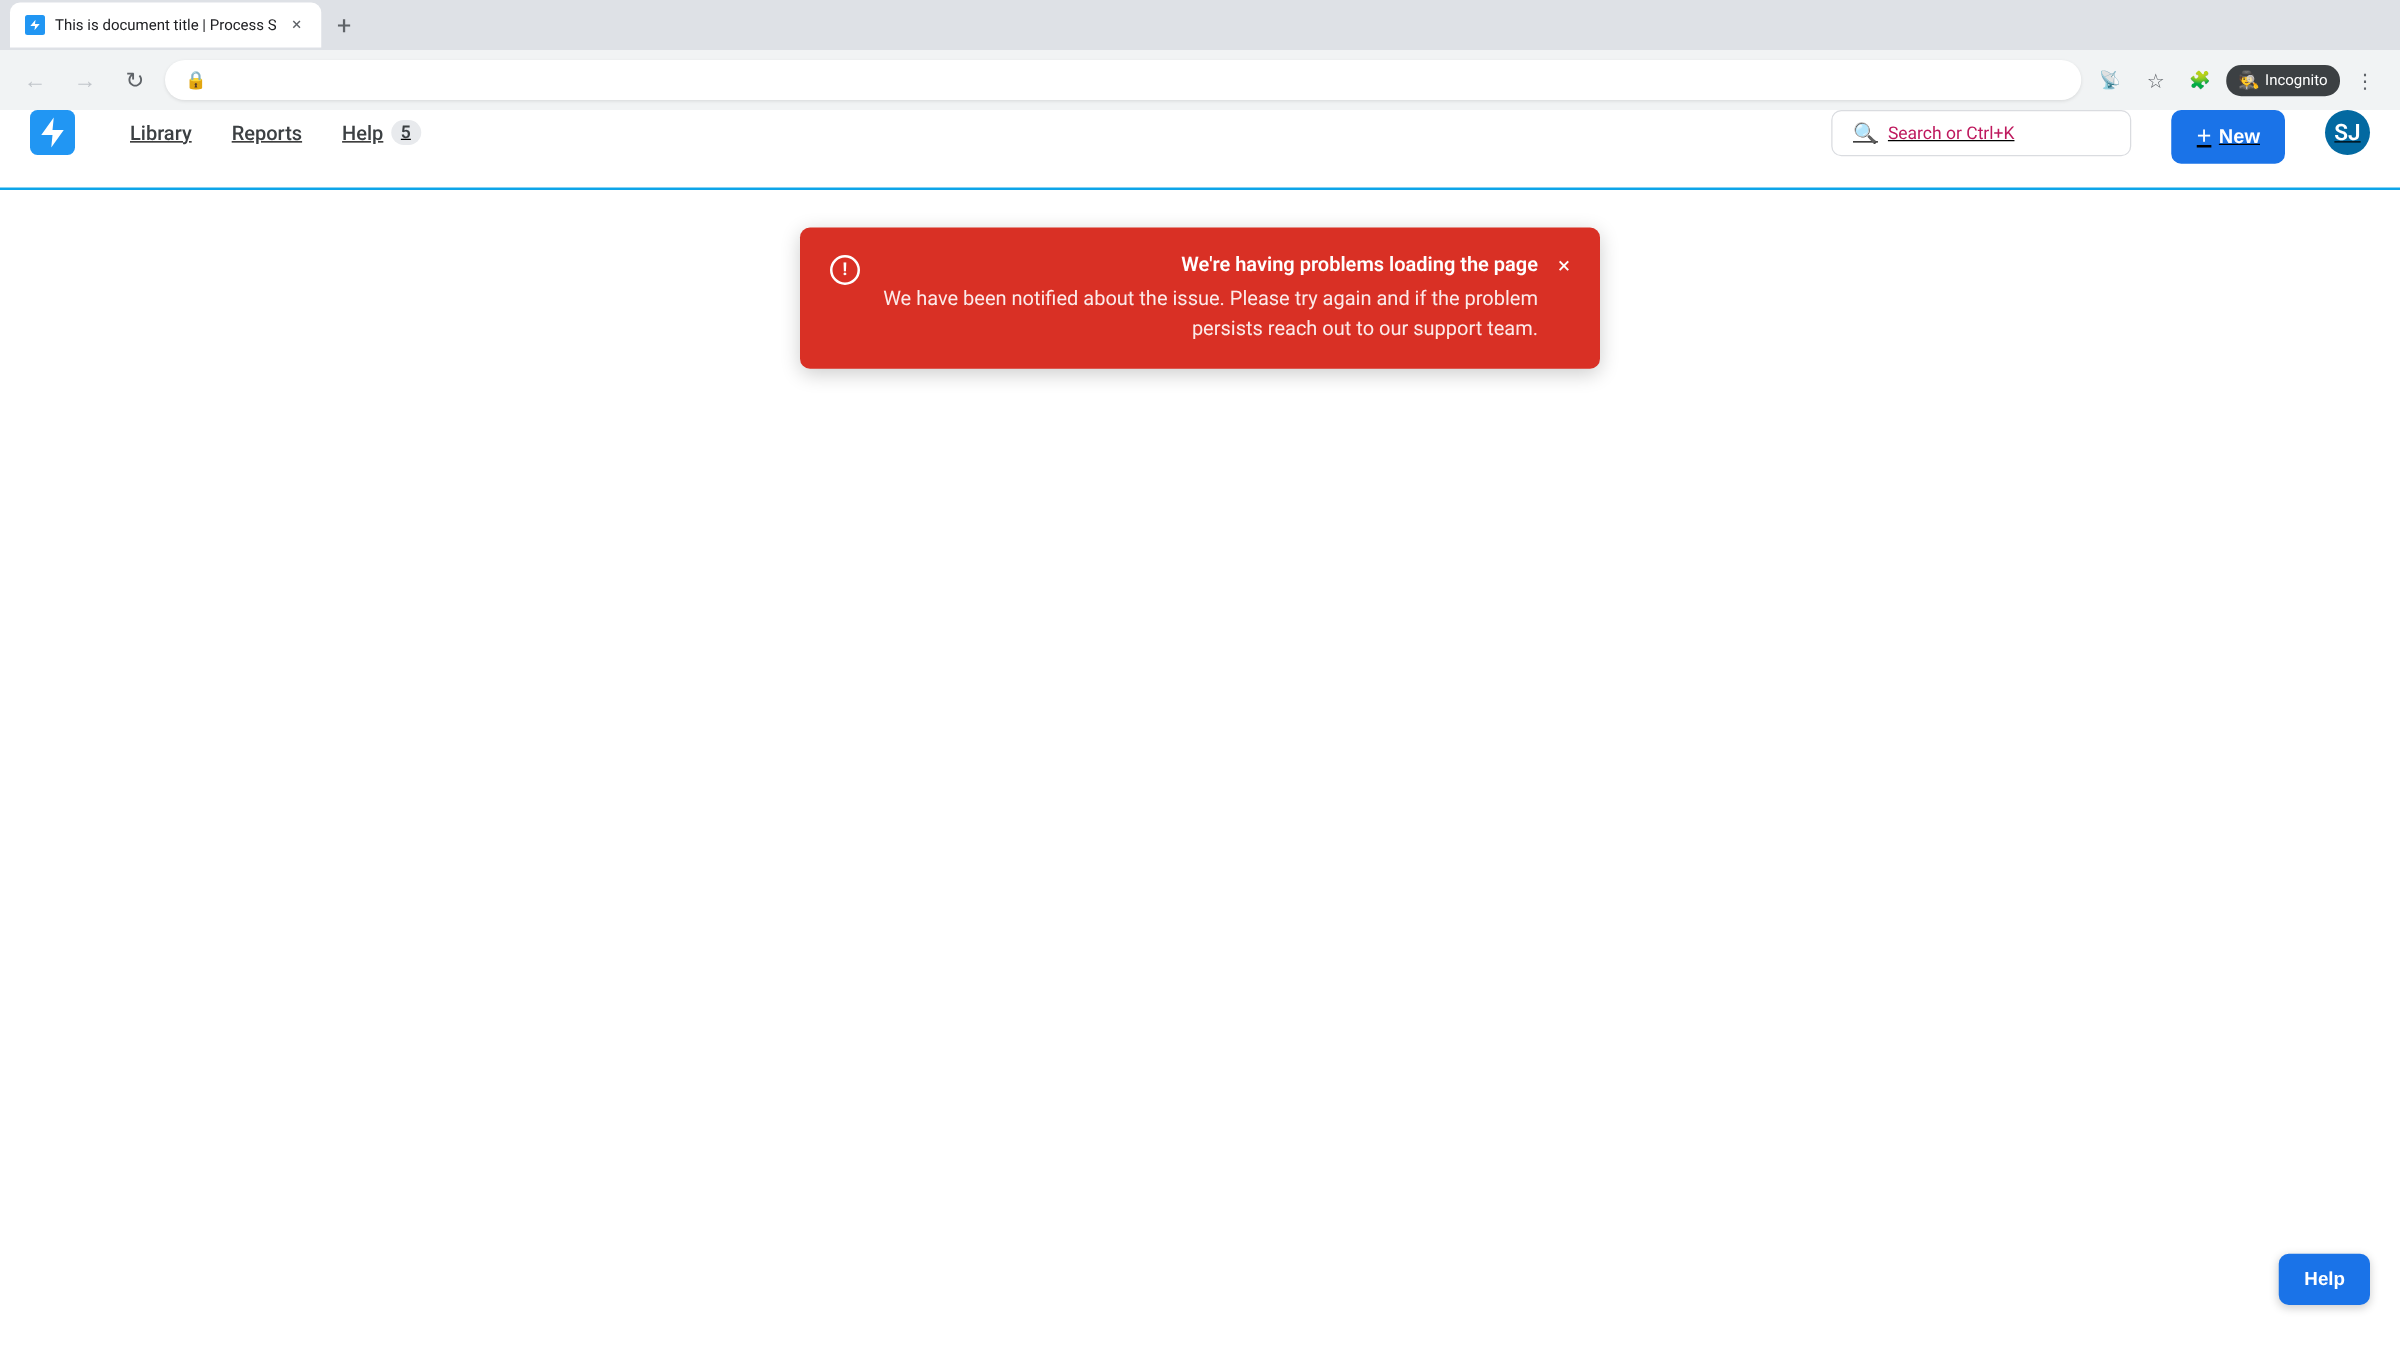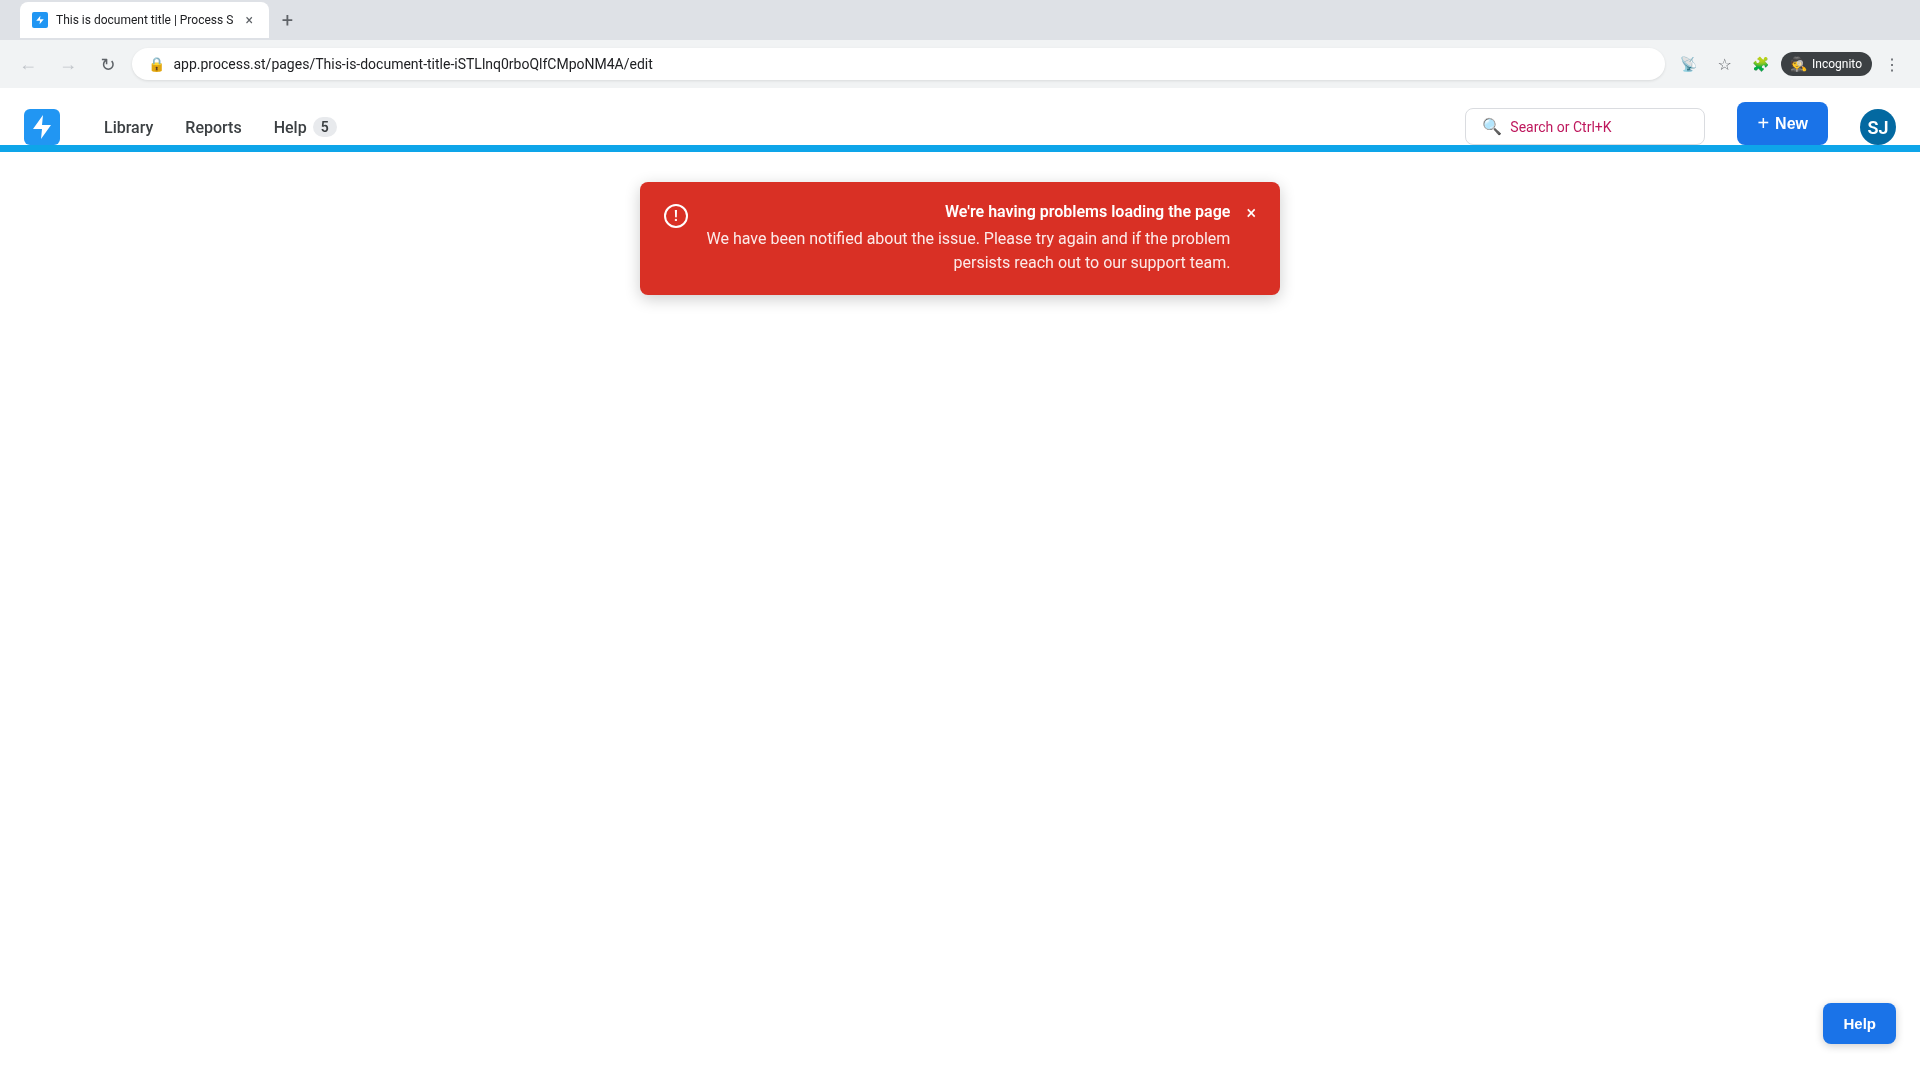--- a/index.html
+++ b/index.html
@@ -1,38 +1,38 @@
 <!DOCTYPE html>
 <html><head>
   <meta charset="utf-8">
   <style>
     * { margin: 0; padding: 0; box-sizing: border-box; }
     body { font-family: -apple-system, BlinkMacSystemFont, 'Segoe UI', Roboto, sans-serif; background: #fff; width: 1920px; height: 1080px; overflow: hidden; }
 
     
     .browser-chrome { background: #f1f3f4; width: 100%; }
-    .tab-bar { display: flex; align-items: center; height: 40px; background: #dee1e6; padding: 0 20px; gap: 4px; }
+    .tab-bar { display: flex; align-items: center; height: 40px; background: #dee1e6; padding: 0 8px; gap: 4px; }
     .tab { display: flex; align-items: center; background: #fff; border-radius: 8px 8px 0 0; padding: 0 12px; height: 36px; min-width: 200px; max-width: 280px; gap: 8px; font-size: 13px; color: #202124; }
     .tab-favicon { width: 16px; height: 16px; border-radius: 2px; flex-shrink: 0; }
     .tab-title { flex: 1; overflow: hidden; text-overflow: ellipsis; white-space: nowrap; font-size: 12px; }
     .tab-close { width: 16px; height: 16px; border-radius: 50%; display: flex; align-items: center; justify-content: center; cursor: pointer; color: #5f6368; font-size: 14px; flex-shrink: 0; }
     .new-tab-btn { width: 28px; height: 28px; border-radius: 50%; display: flex; align-items: center; justify-content: center; cursor: pointer; color: #5f6368; font-size: 20px; }
 
     .address-bar-row { display: flex; align-items: center; height: 48px; padding: 0 12px; gap: 8px; background: #f1f3f4; }
     .nav-btn { width: 32px; height: 32px; border-radius: 50%; display: flex; align-items: center; justify-content: center; cursor: pointer; color: #5f6368; font-size: 18px; }
     .nav-btn.disabled { color: #c0c4c9; cursor: default; }
     .address-bar { flex: 1; height: 32px; background: #fff; border-radius: 16px; display: flex; align-items: center; padding: 0 16px; gap: 8px; box-shadow: 0 1px 3px rgba(0,0,0,0.1); }
     .lock-icon { color: #5f6368; font-size: 14px; }
     .address-text { font-size: 14px; color: #202124; flex: 1; }
     .browser-actions { display: flex; align-items: center; gap: 4px; }
     .browser-action-btn { width: 32px; height: 32px; border-radius: 50%; display: flex; align-items: center; justify-content: center; cursor: pointer; color: #5f6368; font-size: 16px; }
     .incognito-badge { display: flex; align-items: center; gap: 4px; background: #3c4043; border-radius: 12px; padding: 4px 10px; color: #fff; font-size: 12px; }
 
     
-    .app-header { display: flex; align-items: flex-end; height: 64px; padding: 0 24px; border-bottom: 7px solid #0ea5e9; background: #fff; gap: 32px; }
+    .app-header { display: flex; align-items: flex-start; height: 64px; padding: 0 24px; border-bottom: 2px solid #0ea5e9; background: #fff; gap: 32px; text-decoration: underline; }
     .logo { display: flex; align-items: center; flex-shrink: 0; }
     .logo-icon { width: 36px; height: 36px; }
     .nav-links { display: flex; align-items: center; gap: 8px; }
     .nav-link { font-size: 16px; color: #3c4043; padding: 8px 12px; border-radius: 6px; cursor: pointer; font-weight: 500; text-decoration: none; }
     .nav-link.with-badge { display: flex; align-items: center; gap: 6px; }
     .inbox-badge { background: #e8eaed; border-radius: 10px; padding: 2px 8px; font-size: 14px; font-weight: 600; color: #3c4043; }
     .header-spacer { flex: 1; }
     .search-bar { display: flex; align-items: center; gap: 8px; border: 1px solid #dadce0; border-radius: 8px; padding: 8px 16px; width: 240px; cursor: pointer; }
     .search-icon { color: #5f6368; font-size: 16px; }
     .search-text { color: #be185d; font-size: 14px; }
@@ -78,21 +78,20 @@
       <span>←</span>
     </div>
     <div class="nav-btn disabled">
       <span>→</span>
     </div>
     <div class="nav-btn">
       <span>↻</span>
     </div>
     <div class="address-bar">
       <span class="lock-icon">🔒</span>
-      <span class="address-text">app.process.st/pages/This-is-document-title-iSTLlnq0rboQlfCMpoNM4A/edit</span>
     </div>
     <div class="browser-actions">
       <div class="browser-action-btn">
         <span style="font-size:14px;">📡</span>
       </div>
       <div class="browser-action-btn">
         <span>☆</span>
       </div>
       <div class="browser-action-btn">
         <span style="font-size:14px;">🧩</span>

